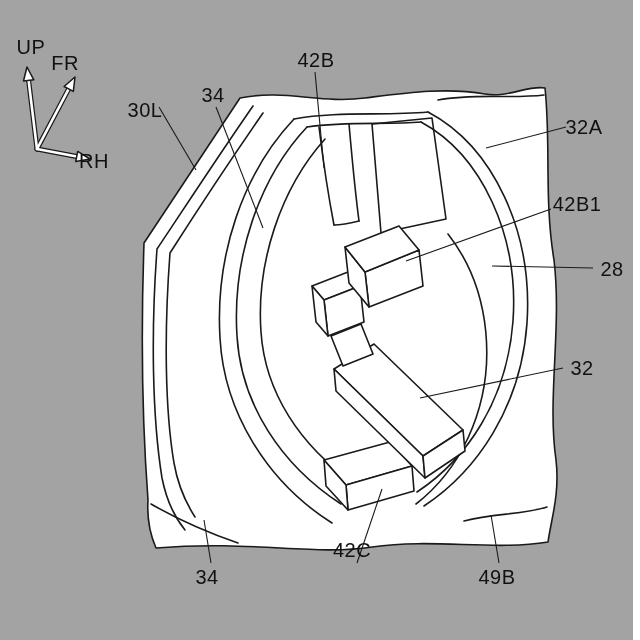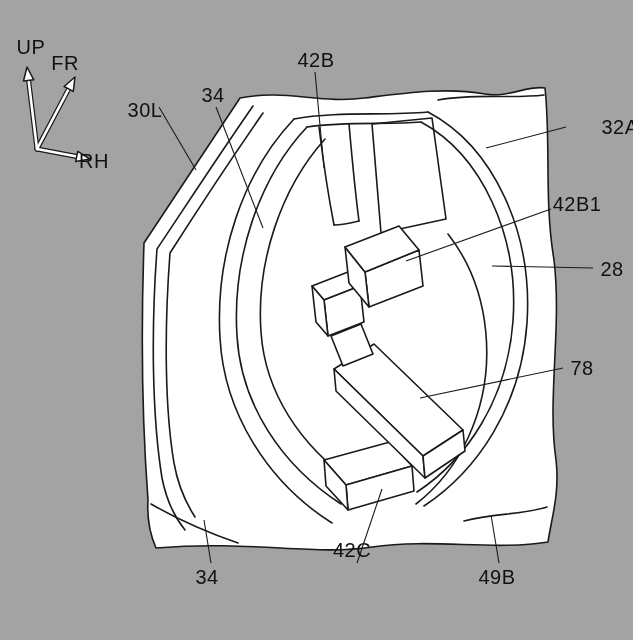--- a/index.html
+++ b/index.html
@@ -136,20 +136,20 @@
     </g>
   </svg>
 
   <div class="ref-label" style="left:31px;  top:47px">UP</div>
   <div class="ref-label" style="left:65px;  top:63px">FR</div>
   <div class="ref-label" style="left:94px; top:161px">RH</div>
 
   <div class="ref-label" style="left:145px; top:110px">30L</div>
   <div class="ref-label" style="left:213px; top:95px">34</div>
   <div class="ref-label" style="left:316px; top:60px">42B</div>
-  <div class="ref-label" style="left:620px; top:127px">32A</div>
+  <div class="ref-label" style="left:584px; top:127px">32A</div>
   <div class="ref-label" style="left:577px; top:204px">42B1</div>
   <div class="ref-label" style="left:612px; top:269px">28</div>
-  <div class="ref-label" style="left:582px; top:368px">78</div>
+  <div class="ref-label" style="left:582px; top:368px">32</div>
   <div class="ref-label" style="left:207px; top:577px">34</div>
   <div class="ref-label" style="left:352px; top:550px">42C</div>
   <div class="ref-label" style="left:497px; top:577px">49B</div>
 </div>
 
 </body></html>

